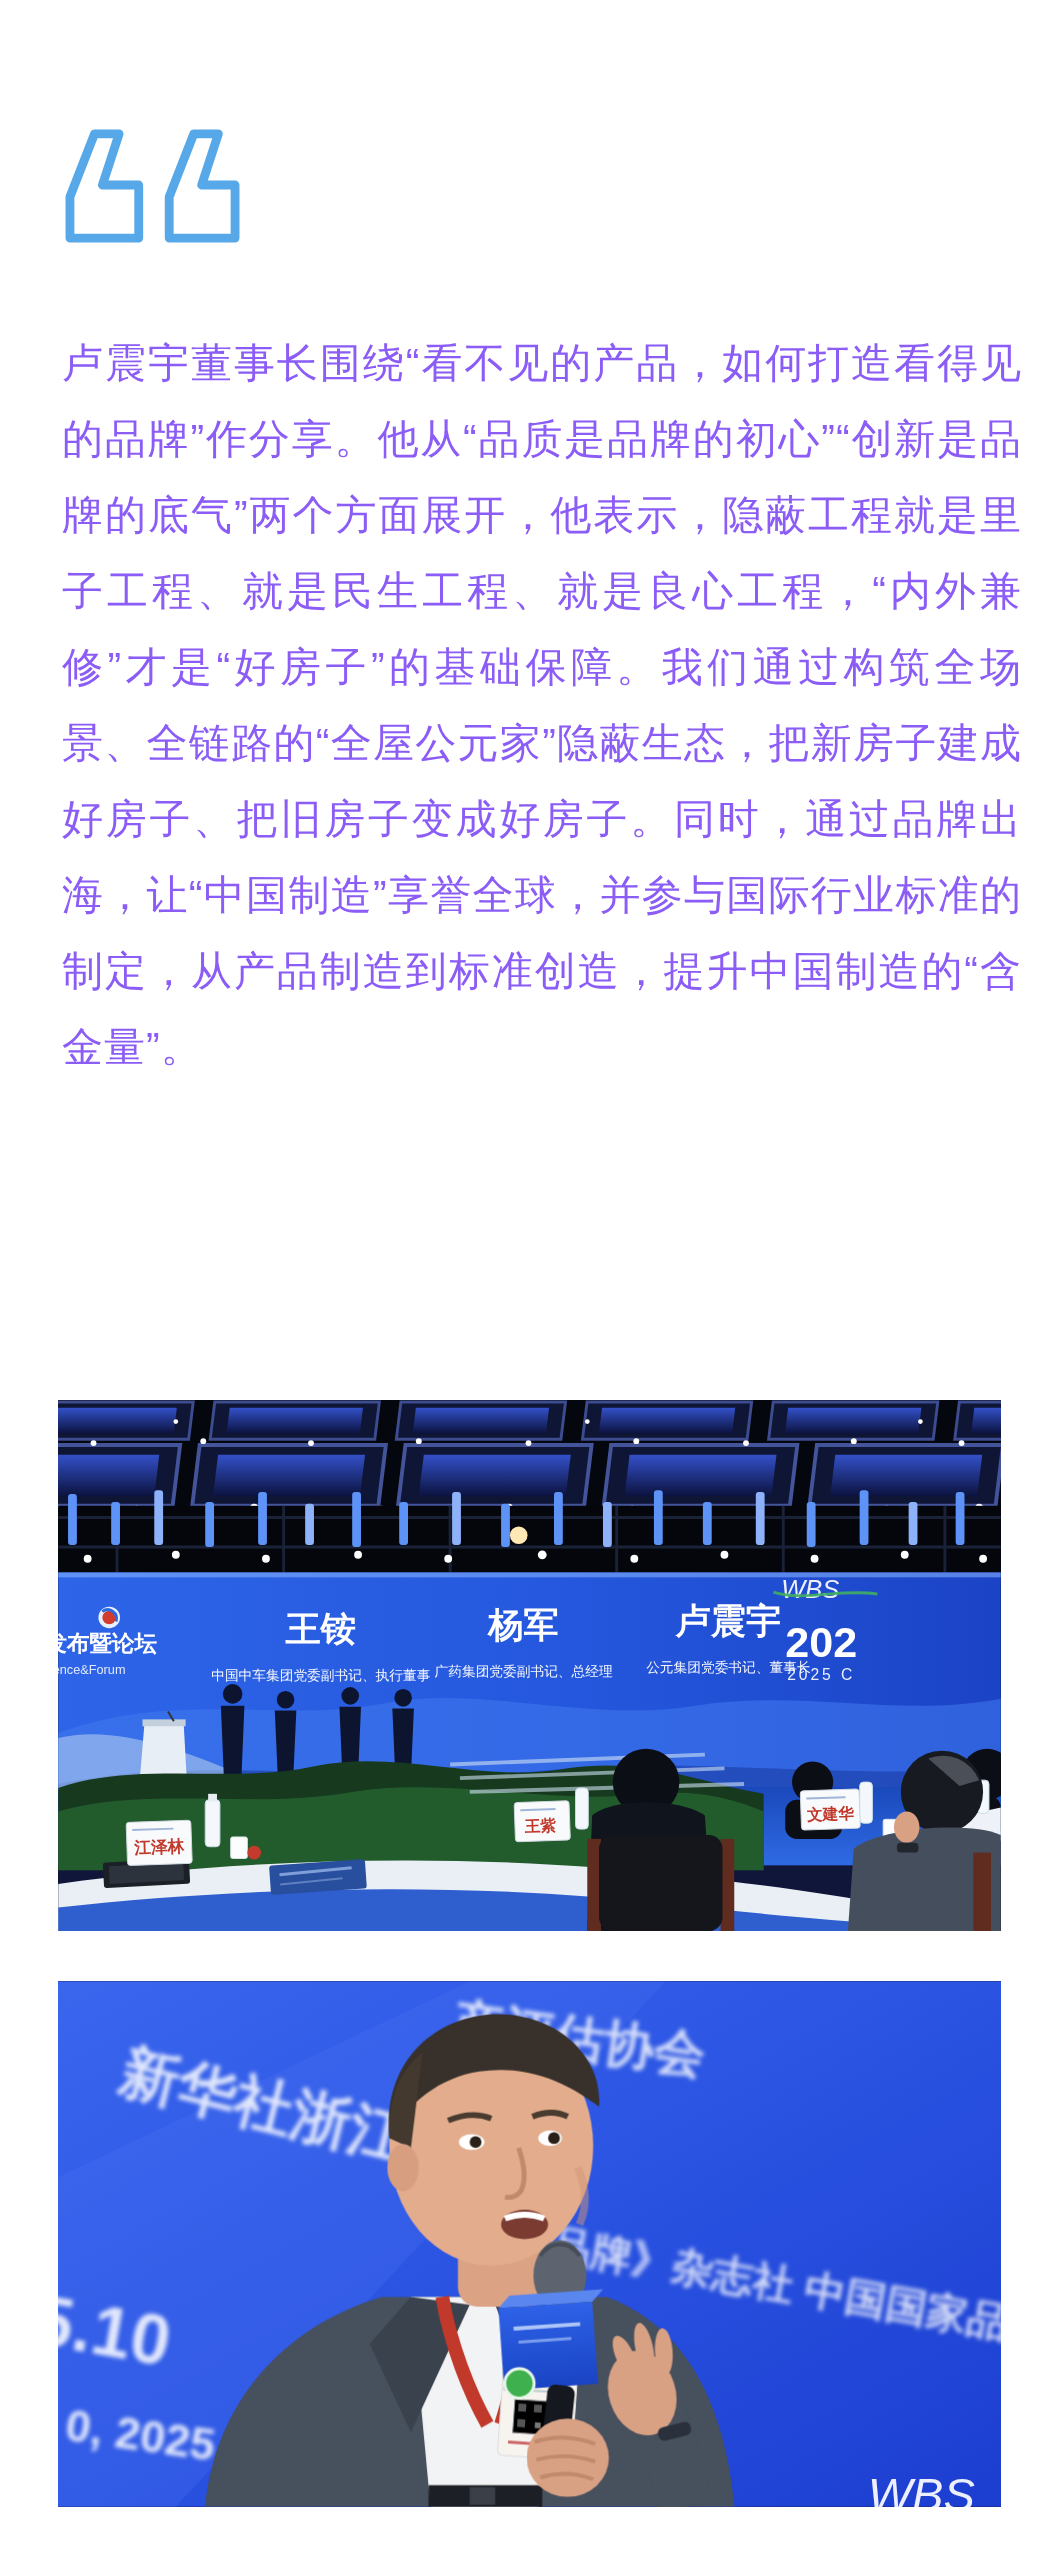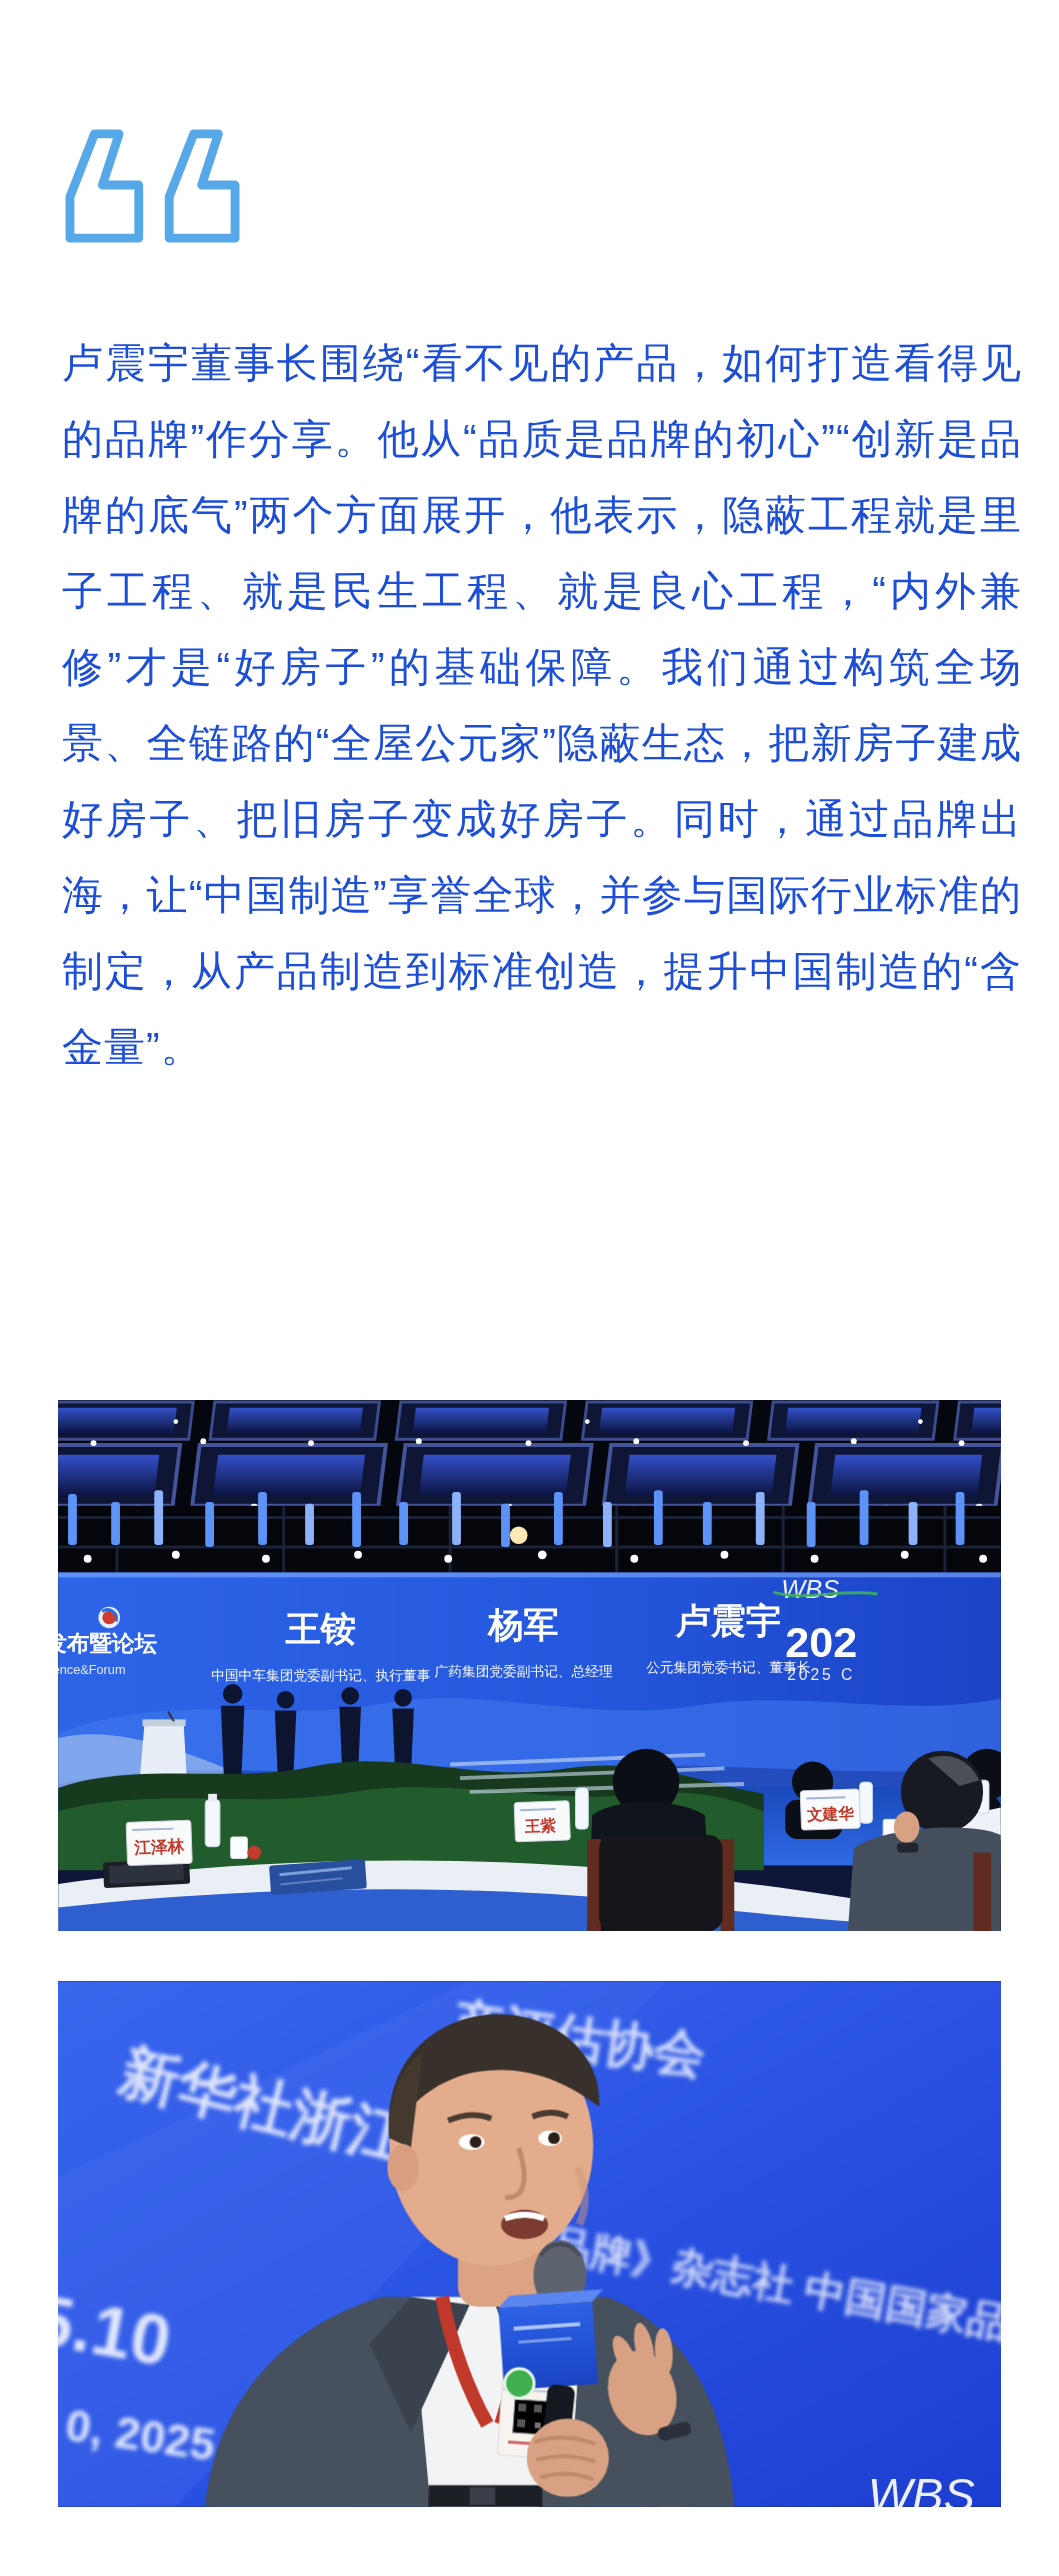--- a/index.html
+++ b/index.html
@@ -1,20 +1,20 @@
 <!DOCTYPE html>
 <html><head>
 <meta charset="utf-8">
 <style>
   html,body{margin:0;padding:0;background:#ffffff;}
   .page{position:relative;width:1059px;height:2576px;background:#ffffff;overflow:hidden;
         font-family:"Liberation Sans",sans-serif;}
   .quote-icon{position:absolute;left:65px;top:129px;width:175px;height:114px;}
   .para{position:absolute;left:62px;right:37px;top:325px;margin:0;
-        font-size:41px;line-height:76px;letter-spacing:1px;color:#1d4ed8;
+        font-size:41px;line-height:76px;letter-spacing:1px;color:#8b5cf6;
         font-weight:300;text-align:justify;text-justify:inter-ideograph;}
   .photo{position:absolute;left:58px;width:943px;overflow:hidden;background:#10153a;}
   .photo svg{display:block;}
   #photo-stage{top:1400px;height:531px;}
   #photo-speaker{top:1981px;height:526px;}
   .svgtext{font-family:"Liberation Sans",sans-serif;}
 </style>
 </head>
 <body>
 

